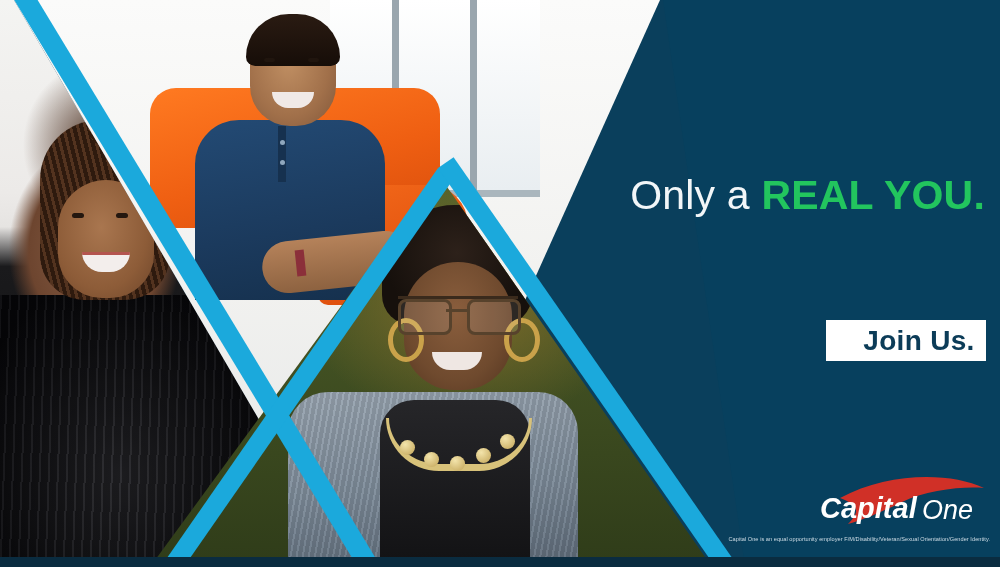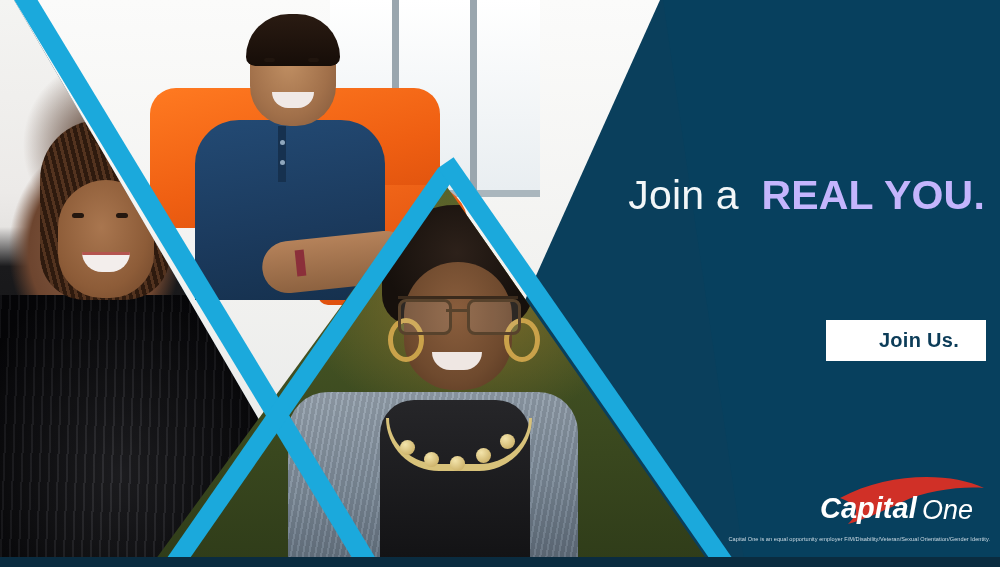--- a/index.html
+++ b/index.html
@@ -156,27 +156,27 @@
   }
   #navy-bottom-strip{
     position:absolute;left:0;bottom:0;width:1000px;height:10px;background:#0a2c40;
   }
 
   #copy{position:absolute;left:525px;top:168px;width:460px;text-align:right;color:#fff;}
   .headline{
     font-size:41px;line-height:1.32;font-weight:300;letter-spacing:.2px;color:#f2f6f8;
     white-space:nowrap;
   }
-  .headline .strong{font-weight:700;color:#c4b5fd;margin-left:11px;}
+  .headline .strong{font-weight:700;color:#22c55e;}
 
   #cta{
     position:absolute;left:826px;top:320px;width:160px;height:41px;
     background:#ffffff;color:#0c3c58;
     display:flex;align-items:center;justify-content:center;
-    font-size:20px;font-weight:700;letter-spacing:.3px;
+    font-size:28px;font-weight:700;letter-spacing:.3px;
     border:0;cursor:pointer;font-family:"Liberation Sans", sans-serif;padding-left:32px;
   }
 
   
   #logo{position:absolute;left:818px;top:474px;width:170px;height:56px;}
   #logo svg{display:block;width:170px;height:56px;}
   .logo-word{font-family:"Liberation Sans", sans-serif;}
 
   #legal{
     position:absolute;left:700px;top:536px;width:290px;text-align:right;
@@ -240,21 +240,21 @@
     <div class="w-smile"></div>
   </div>
 
   <div class="stripe" id="stripe-left"></div>
   <div class="stripe" id="stripe-wedge-l"></div>
   <div class="stripe" id="stripe-wedge-r"></div>
 
   <div id="navy"></div>
 
   <div id="copy">
-    <div class="headline"><span>Join a </span><span class="strong">REAL YOU.</span></div>
+    <div class="headline"><span>Only a </span><span class="strong">REAL YOU.</span></div>
   </div>
 
   <button id="cta">Join Us.</button>
 
   <div id="logo">
     <svg viewBox="0 0 170 56" xmlns="http://www.w3.org/2000/svg" aria-hidden="true">
       <path d="M22 24 C70 -2, 132 -2, 166 14 C146 12, 108 16, 84 28 C64 38, 44 46, 30 50 C40 40, 44 32, 22 24 Z" fill="#D03027"></path>
       <text x="2" y="44" class="logo-word" font-size="29" font-weight="700" font-style="italic" fill="#ffffff">Capital</text>
       <text x="104" y="45" class="logo-word" font-size="27" font-style="italic" fill="#ffffff">One</text>
     </svg>

